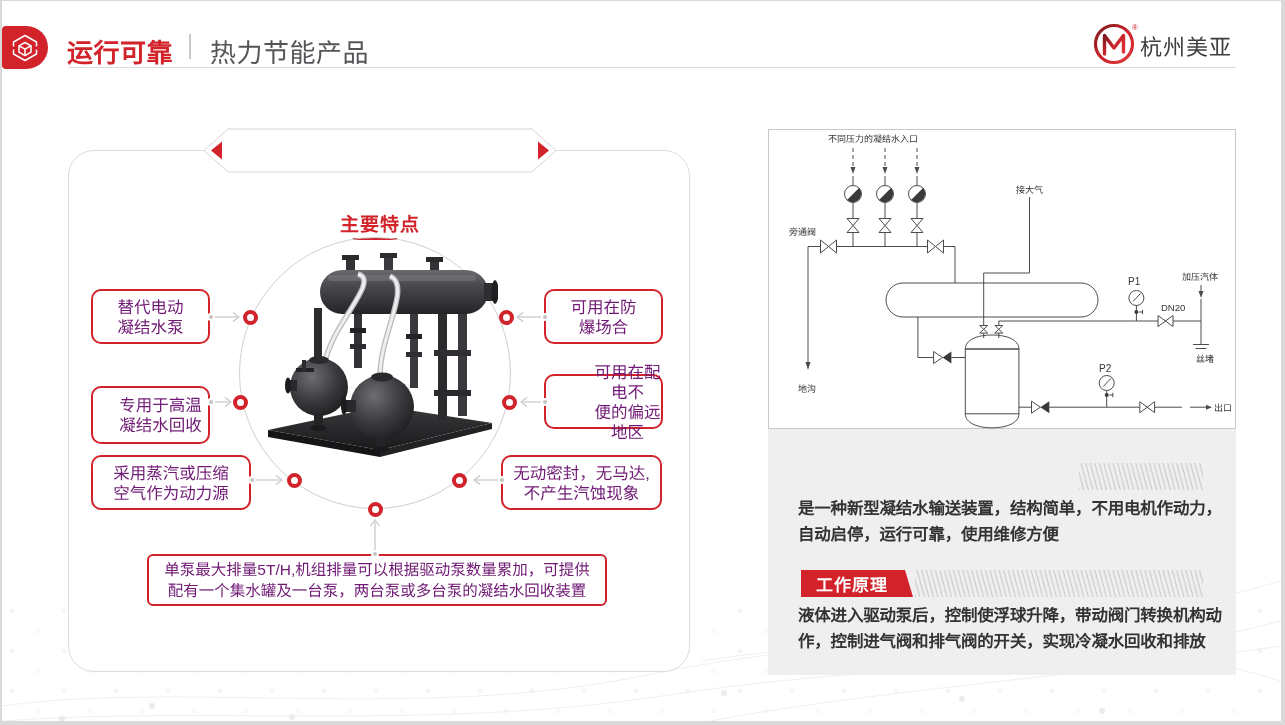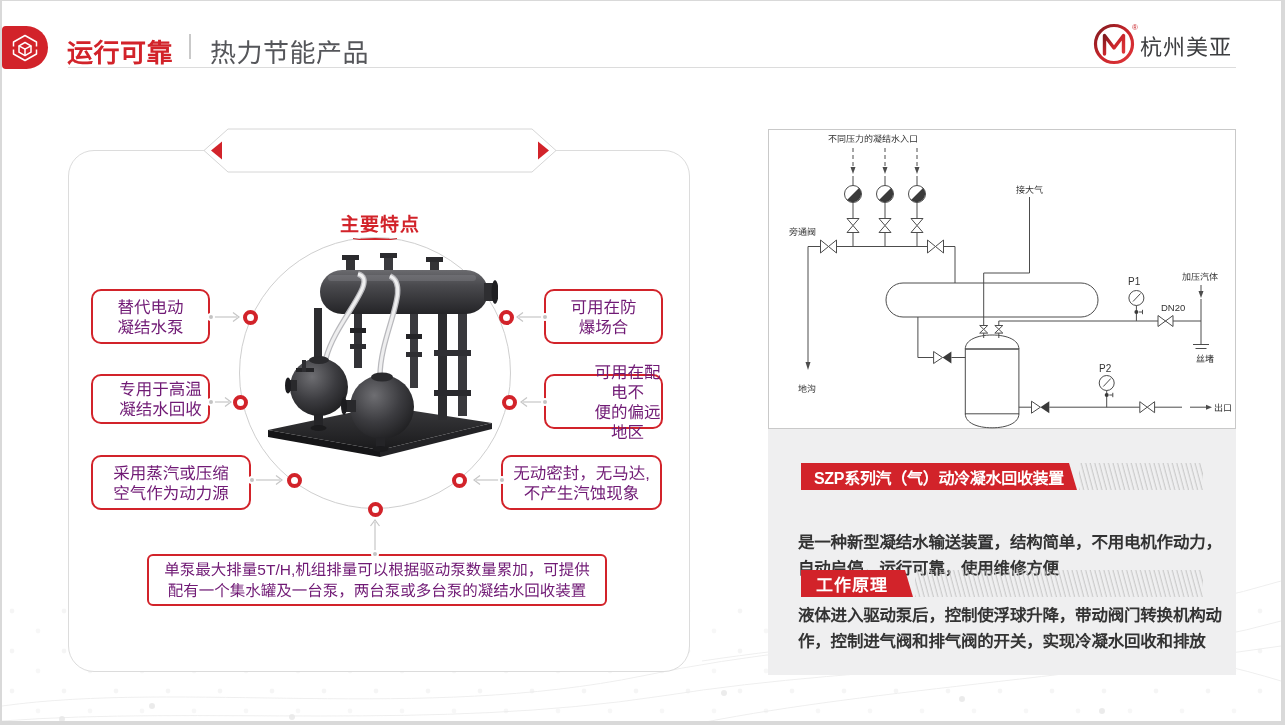--- a/index.html
+++ b/index.html
@@ -46,21 +46,21 @@
             display:flex; align-items:center; }
   .ribbon-1 { left:33px; top:34px; width:276px; font-size:16px; padding-left:13px; white-space:nowrap; letter-spacing:-0.3px;
               clip-path:polygon(0 0, calc(100% - 8px) 0, 100% 100%, 0 100%); }
   .ribbon-2 { left:33px; top:141px; width:112px; font-size:17px; padding-left:15px; letter-spacing:1px;
               clip-path:polygon(0 0, calc(100% - 8px) 0, 100% 100%, 0 100%); }
   .hatch { position:absolute; height:27px; }
   .hatch-1 { left:311px; top:34px; width:124px; }
   .hatch-2 { left:147px; top:141px; width:288px; }
   .para { position:absolute; left:30px; font-size:16.5px; line-height:26px; color:#333333;
           font-weight:700; white-space:nowrap; letter-spacing:-0.2px; }
-  .para-1 { top:66px;margin-top:34px; }
+  .para-1 { top:66px; }
   .para-2 { top:173px; }
 
   .bg-pattern { position:absolute; left:0; top:520px; width:1279px; height:200px; z-index:0; }
 </style>
 </head>
 <body>
 
 <div class="slide">
 
   <svg class="bg-pattern" viewBox="0 0 1279 200">
@@ -203,21 +203,21 @@
       <rect x="40" y="110" width="4" height="12" fill="#2c2c30"></rect>
       <rect x="52" y="164" width="9" height="14" fill="#242427"></rect>
       <rect x="114" y="187" width="9" height="12" fill="#242427"></rect>
       <ellipse cx="118.5" cy="199" rx="8" ry="3" fill="#1b1b1d"></ellipse>
       <ellipse cx="56.5" cy="178" rx="8" ry="3" fill="#1b1b1d"></ellipse>
     </svg>
 
     <div class="fbox" style="left:22px; top:138px; width:119px; height:55px;">
         <span>替代电动<br>凝结水泵</span>
       </div>
-    <div class="fbox" style="left:22px; top:223px; width:119px; height:50px;padding-left:20px;">
+    <div class="fbox" style="left:22px; top:235px; width:119px; height:58px;padding-left:20px;">
         <span>专用于高温<br>凝结水回收</span>
       </div>
     <div class="fbox" style="left:475px; top:138px; width:119px; height:55px;">
         <span>可用在防<br>爆场合</span>
       </div>
     <div class="fbox" style="left:22px; top:304px; width:160px; height:55px;">
         <span>采用蒸汽或压缩<br>空气作为动力源</span>
       </div>
     <div class="fbox" style="left:475px; top:223px; width:119px; height:55px;padding-left:48px;">
         <span>可用在配电不<br>便的偏远地区</span>
@@ -398,23 +398,20 @@
       <text x="360" y="156" font-size="10">P1</text>
       <text x="393" y="182" font-size="9.5">DN20</text>
       <text x="414" y="151">加压汽体</text>
       <text x="428" y="233">丝堵</text>
       <text x="331" y="243" font-size="10">P2</text>
       <text x="446" y="282">出口</text>
     </g>
   </svg>
 
   <div class="info-panel">
-    <div class="ribbon ribbon-1">
-        <span>SZP系列汽（气）动冷凝水回收装置</span>
-      </div>
     <svg class="hatch hatch-1" width="124" height="27">
       <defs>
           <pattern id="hpat" width="4.4" height="8" patternUnits="userSpaceOnUse" patternTransform="rotate(-15)">
         <line x1="2" y1="-2" x2="2" y2="10" stroke="#c5c5c5" stroke-width="1"></line>
           </pattern>
         </defs>
       <rect width="124" height="27" fill="url(#hpat)"></rect>
       </svg>
     <div class="para para-1">是一种新型凝结水输送装置，结构简单，不用电机作动力，<br>自动启停，运行可靠，使用维修方便</div>
     <div class="ribbon ribbon-2">

